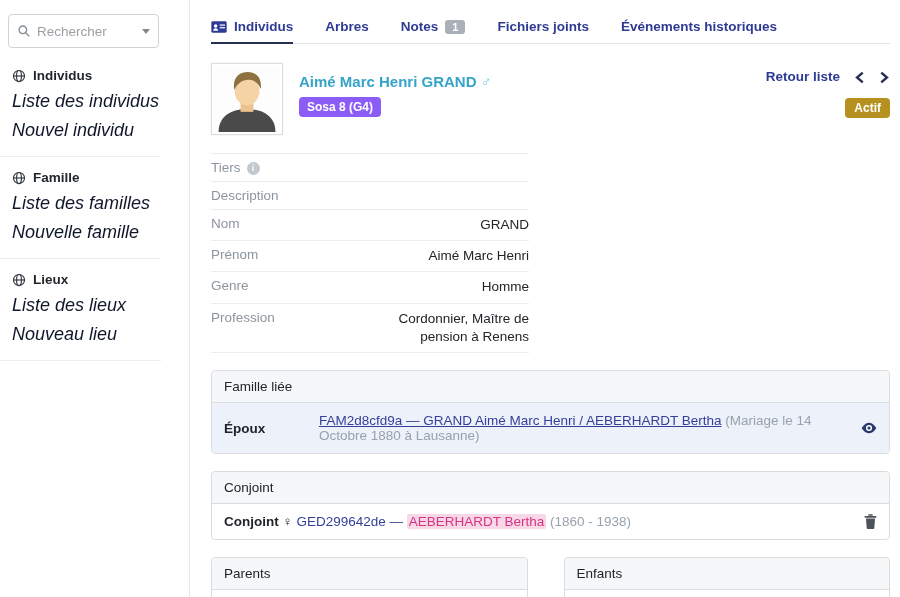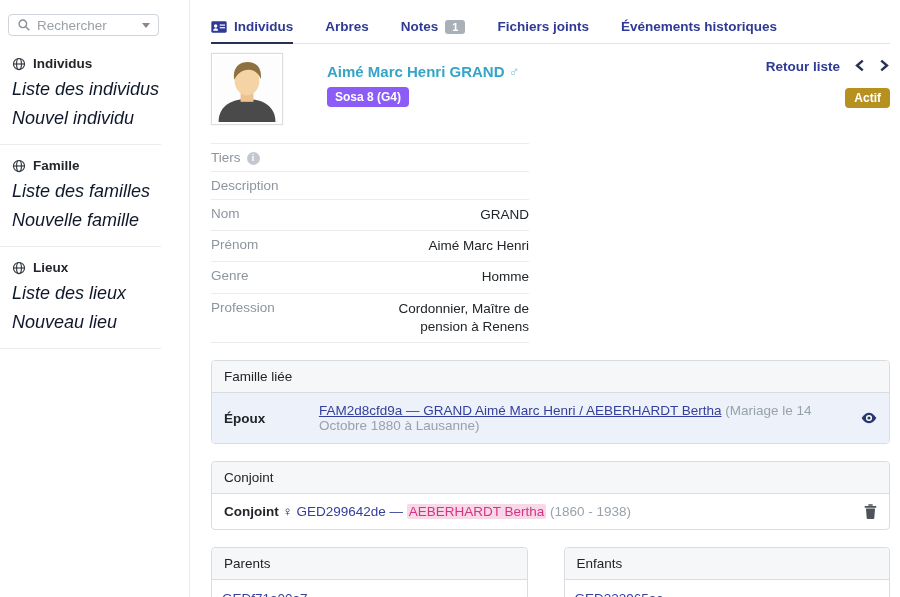--- a/index.html
+++ b/index.html
@@ -3,21 +3,21 @@
 <meta charset="utf-8">
 <style>
   * { margin:0; padding:0; box-sizing:border-box; }
   html,body { width:900px; height:597px; overflow:hidden; background:#fff;
     font-family:"Liberation Sans", sans-serif; color:#212529; font-size:13.5px; }
   .app { position:relative; width:900px; height:597px; }
 
   
   .sidebar { position:absolute; left:0; top:0; width:190px; height:597px;
     border-right:1px solid #e9e9e9; padding:14px 0 0 0; background:#fff; }
-  .searchbox { display:flex; align-items:center; margin:0 30px 18px 8px; height:22px;
+  .searchbox { display:flex; align-items:center; margin:0 30px 18px 8px; height:34px;
     border:1px solid #ced4da; border-radius:4px; padding:0 8px; background:#fff; }
   .searchbox input { border:0; outline:0; flex:1; min-width:0; font-size:13.5px;
     font-family:"Liberation Sans", sans-serif; color:#495057; margin-left:6px; }
   .searchbox input::placeholder { color:#9aa0a6; }
   .caret-down { width:0; height:0; border-left:4px solid transparent;
     border-right:4px solid transparent; border-top:5px solid #888; }
   .nav-group-title { display:flex; align-items:center; gap:7px; font-weight:bold;
     color:#23272b; padding:2px 0 4px 12px; font-size:13.5px; }
   .nav-item { padding:4px 0 4px 4px; color:#0f172a; cursor:pointer; font-size:18px;font-style:italic; }
   .side-divider { border:0; border-top:1px solid #ececec; margin:11px 28px 11px 0; }
@@ -27,30 +27,30 @@
 
   .tabs { display:flex; gap:32px; padding-top:19px; border-bottom:1px solid #e0e4e8; }
   .tab { display:flex; align-items:center; gap:7px; padding-bottom:9px; cursor:pointer;
     color:#2e3a94; font-weight:bold; font-size:13.5px; position:relative; }
   .tab.active::after { content:""; position:absolute; left:0; right:0; bottom:-1px;
     height:2px; background:#273156; }
   .count-badge { background:#a9b0b8; color:#fff; border-radius:3px; font-size:11px;
     padding:1px 7px; font-weight:bold; }
 
   
-  .person-header { display:flex; margin-top:9px;gap:28px; }
+  .person-header { display:flex; margin-top:19px; }
   .avatar-frame { width:72px; height:72px; border:1px solid #ddd; background:#fff;
     padding:2px; box-shadow:0 0 2px rgba(0,0,0,.08); }
   .name-block { margin-left:16px; padding-top:10px; }
   .person-name { color:#34a4c8; font-weight:bold; font-size:15px; }
   .gender-mark { color:#85cbe2; font-weight:normal; margin-left:4px; }
   .badge-sosa { display:inline-block; background:#8b5cf6; color:#fff; font-weight:bold;
     font-size:12px; padding:3px 8px; border-radius:4px; margin-top:7px; }
   .header-right { margin-left:auto; text-align:right; padding-top:6px; }
-  .back-row { display:flex; align-items:flex-start; gap:14px; justify-content:flex-end;
+  .back-row { display:flex; align-items:flex-end; gap:14px; justify-content:flex-end;
     color:#2e3a94; font-weight:bold; }
   .chev { cursor:pointer; display:flex; align-items:center; }
   .badge-actif { display:inline-block; background:#b7911f; color:#fff; font-weight:bold;
     font-size:12px; padding:3px 9px; border-radius:4px; margin-top:14px; }
 
   
   .fields { width:318px; margin-top:18px; border-top:1px solid #ececec;text-align:right; }
   .frow { display:flex; border-bottom:1px solid #ececec; padding:6px 0; min-height:25px; }
   .flabel { width:145px; color:#8d959d; display:flex; align-items:flex-start; gap:6px; }
   .fvalue { flex:1; color:#212529; line-height:1.35; }

